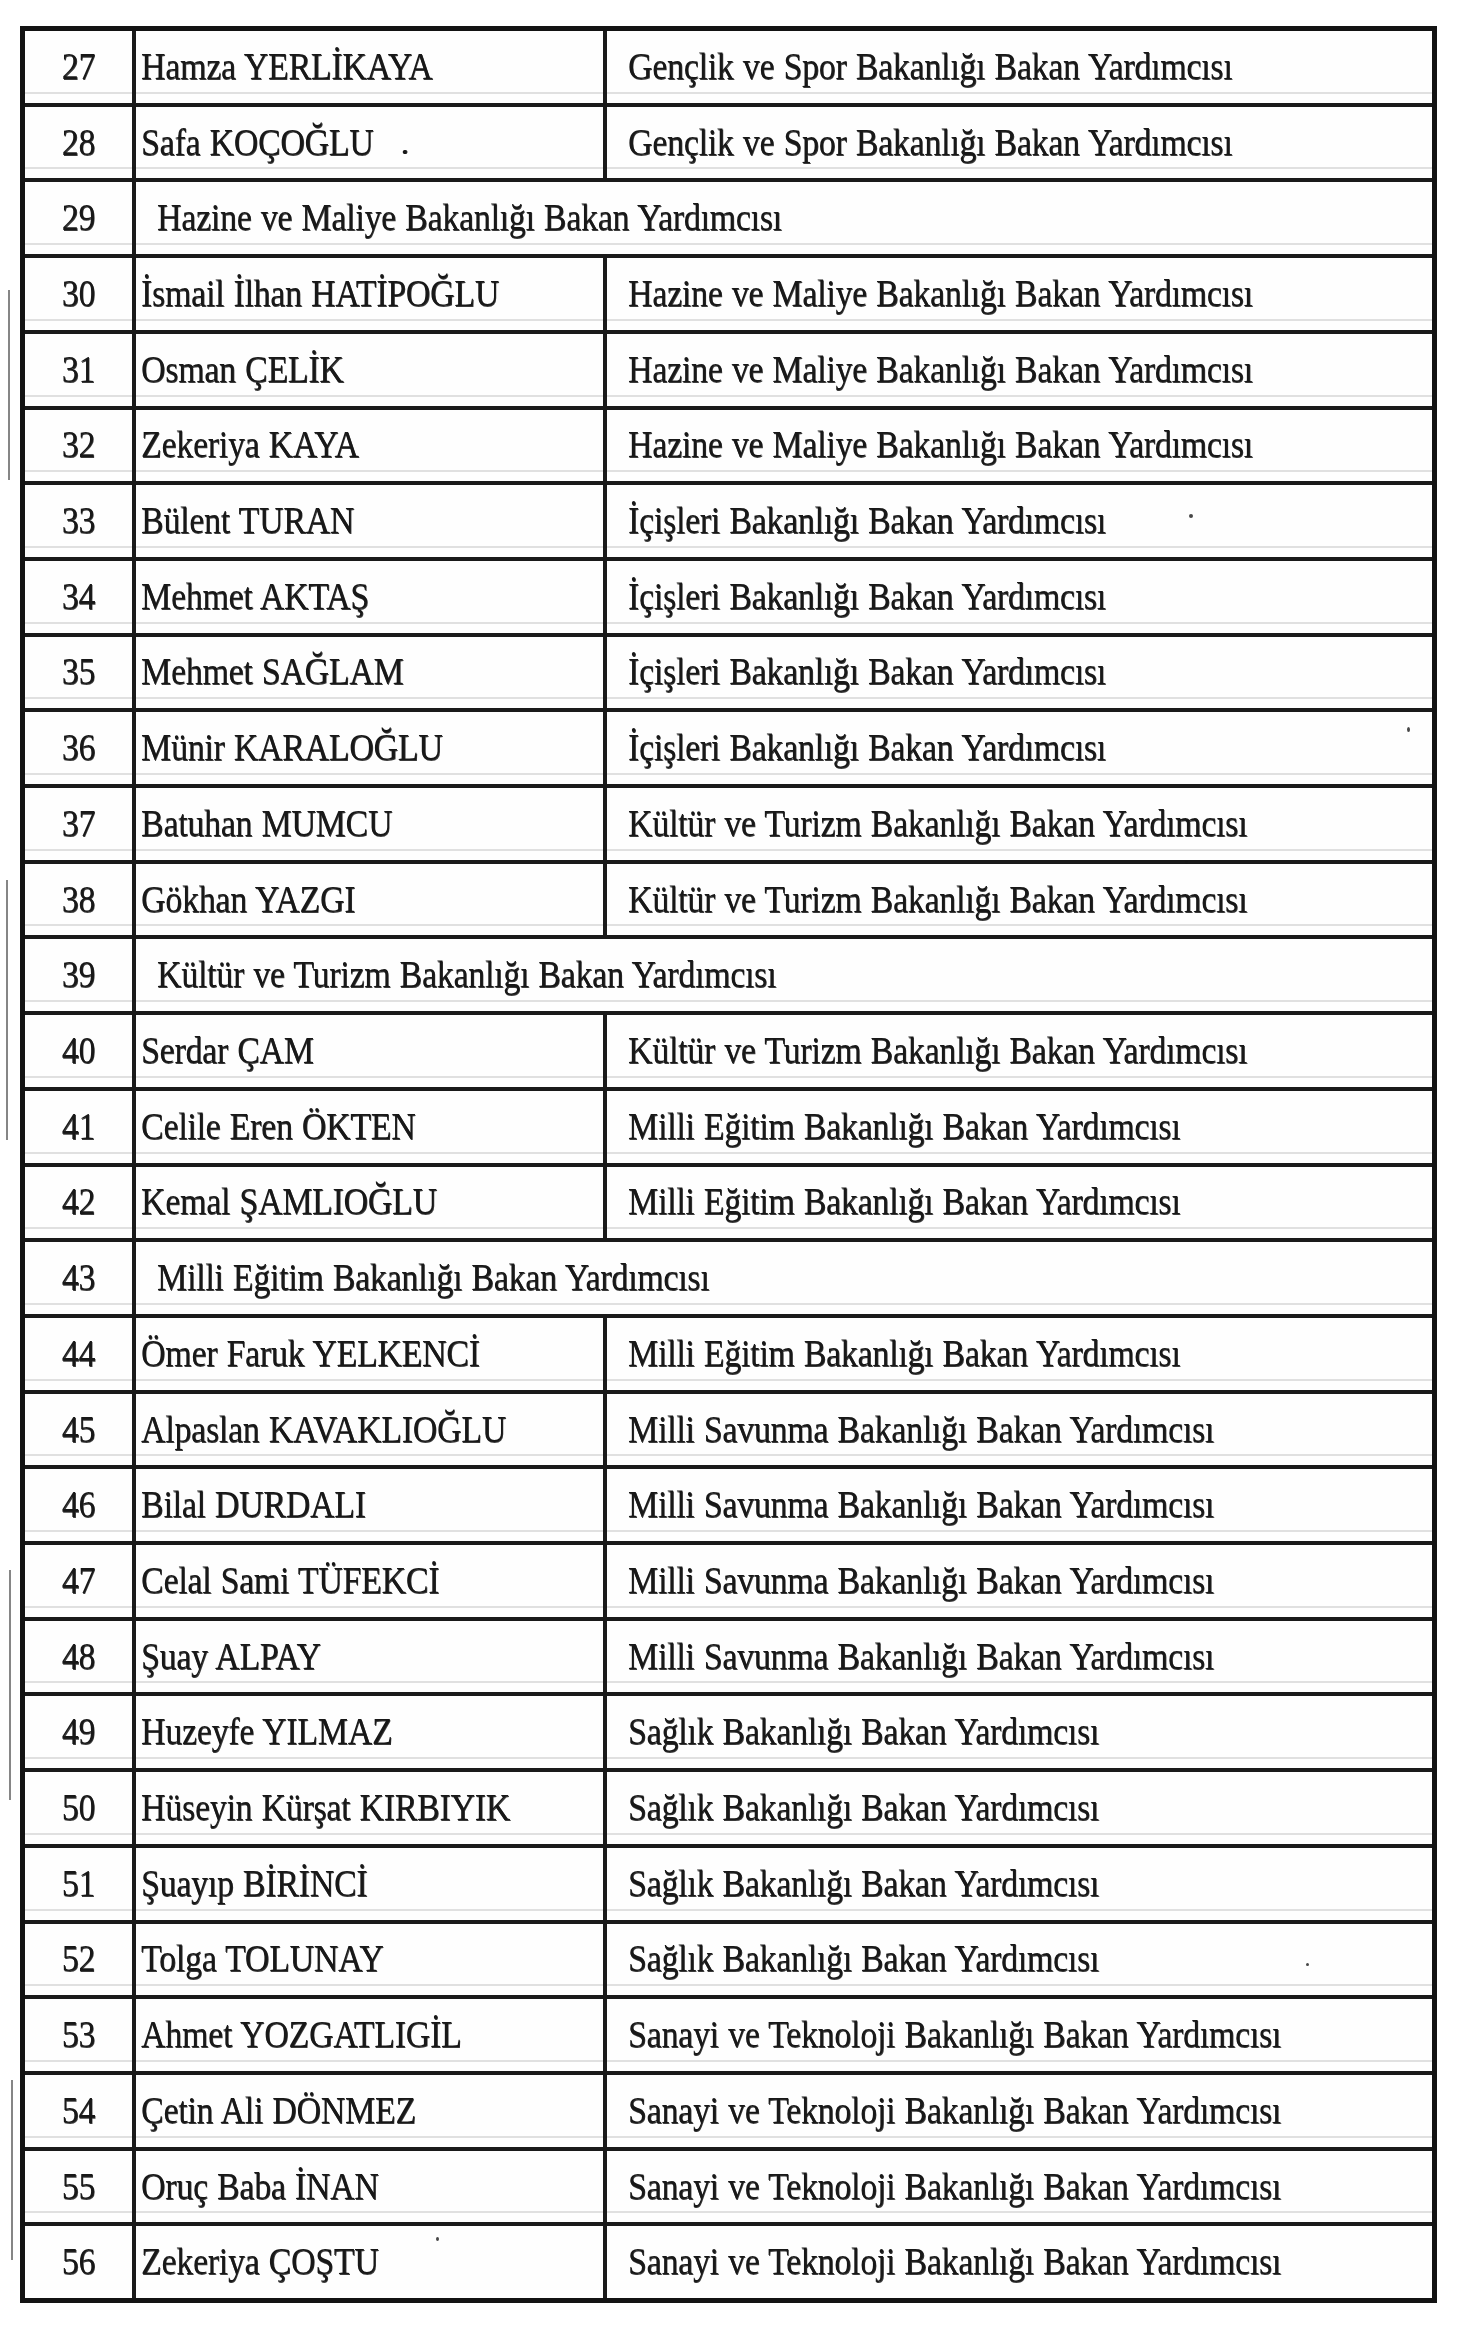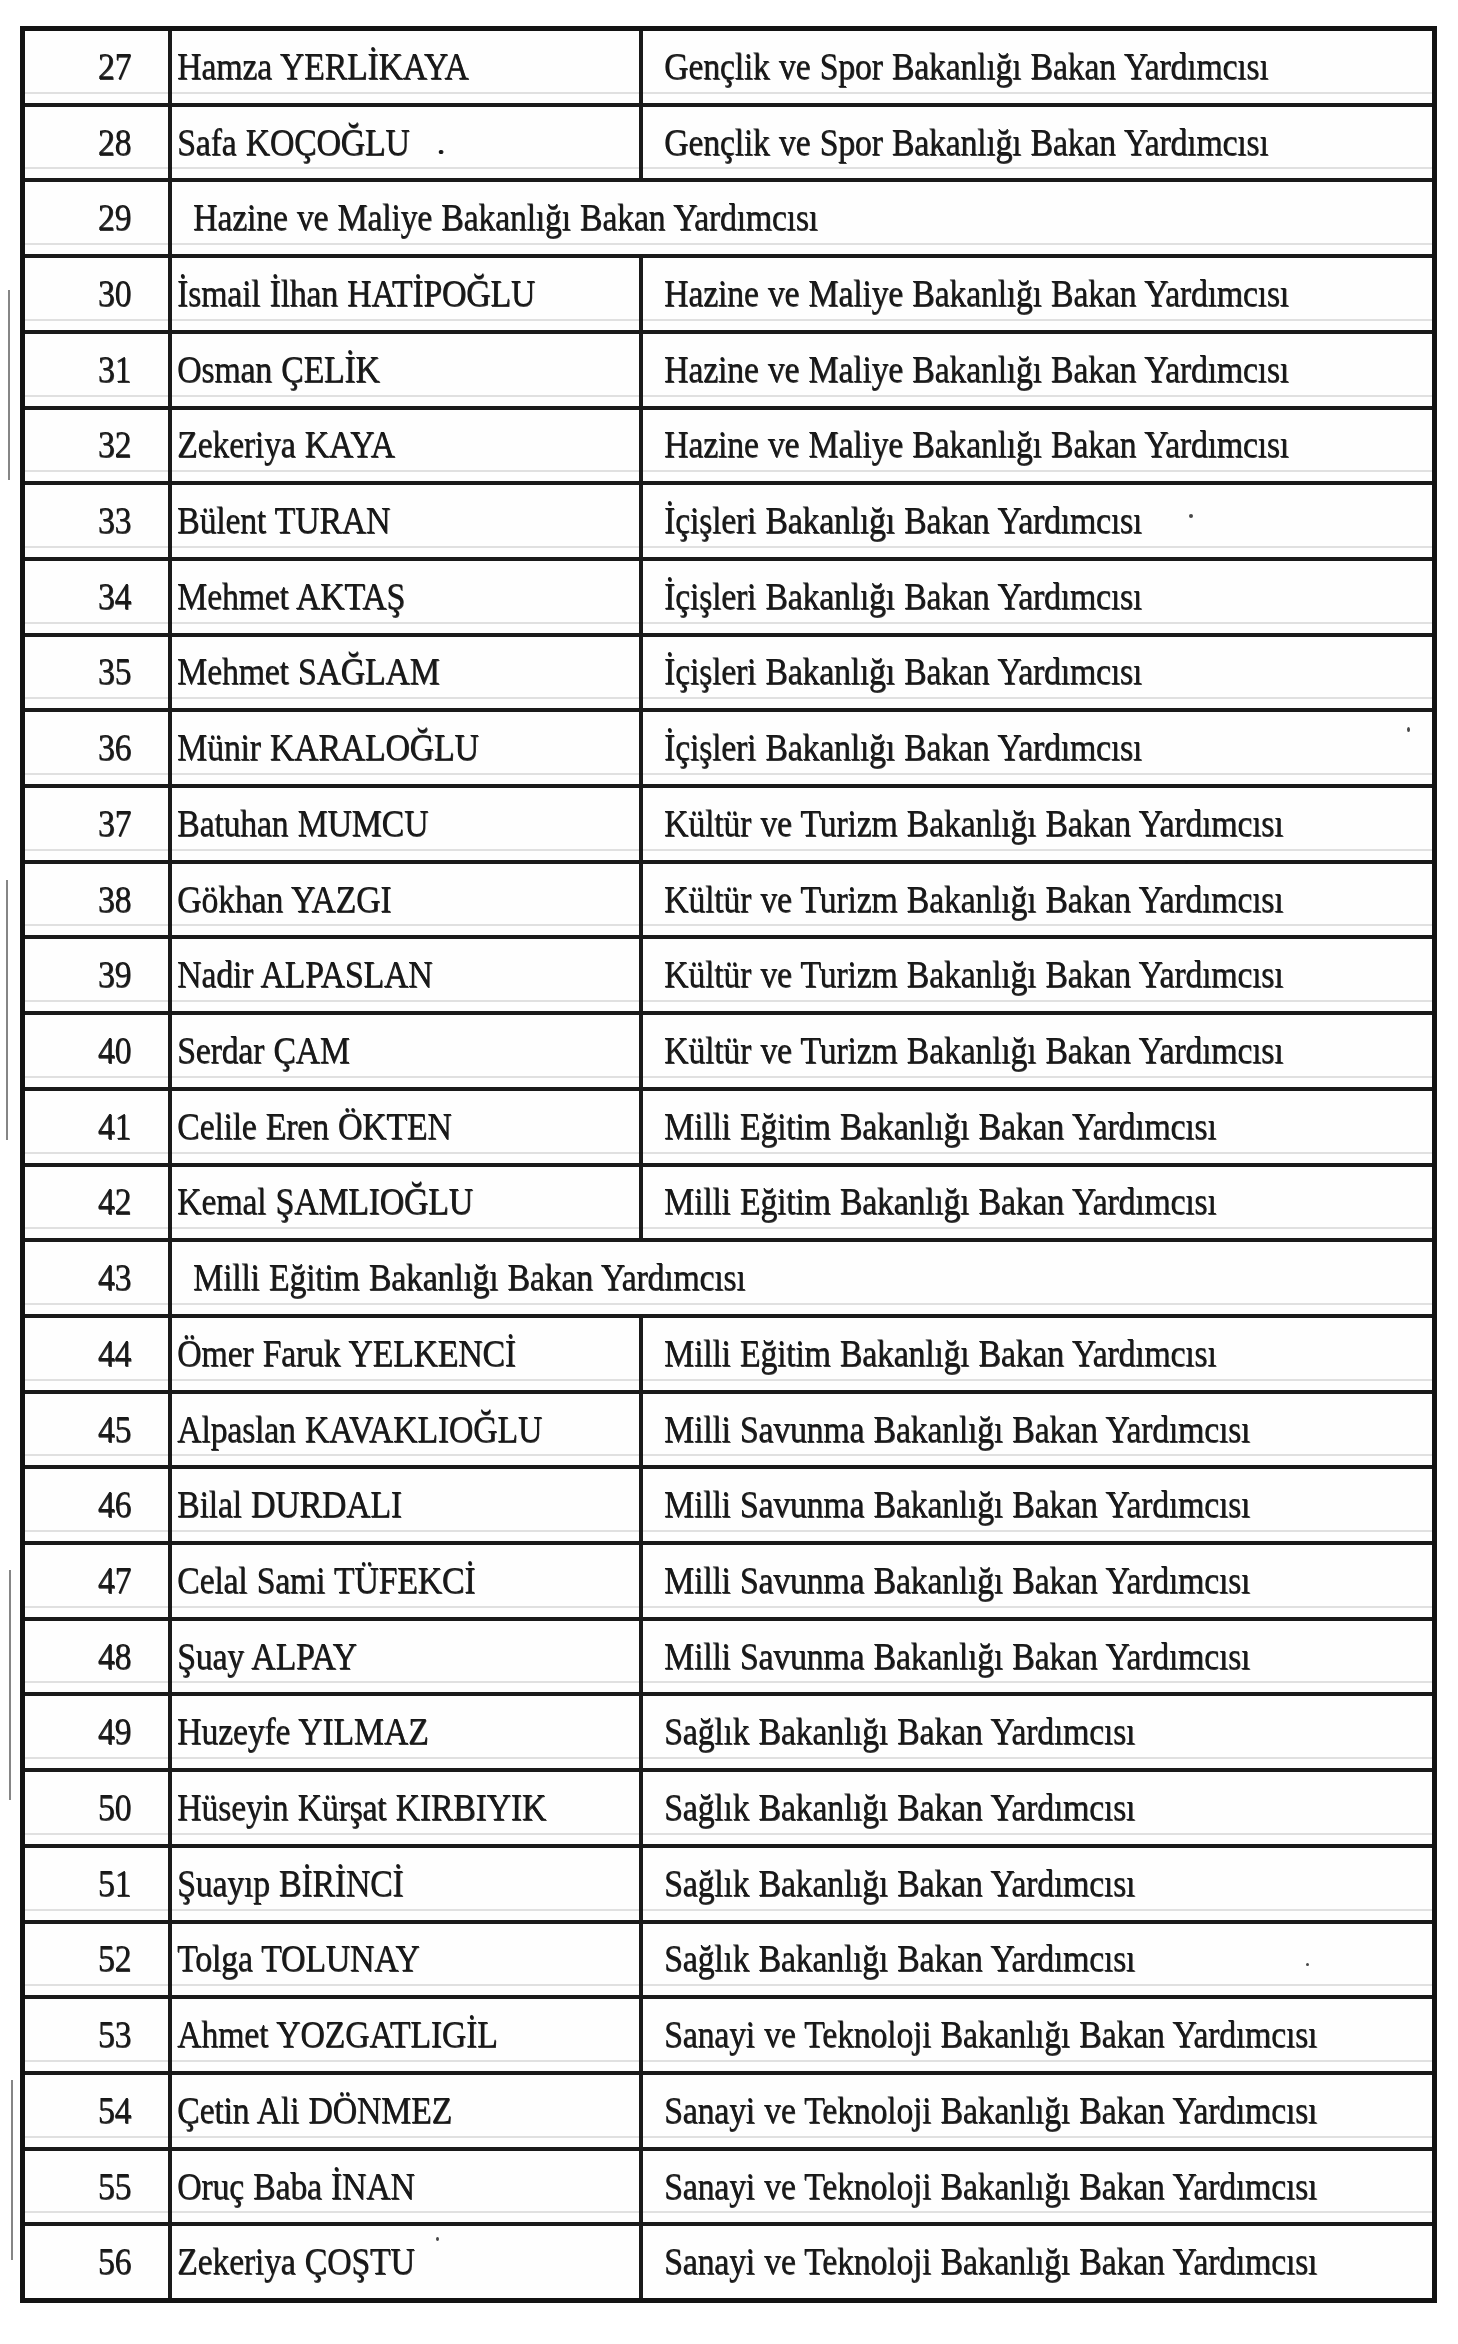--- a/index.html
+++ b/index.html
@@ -51,21 +51,20 @@
     display: flex;
     align-items: center;
     box-sizing: border-box;
     overflow: hidden;
     white-space: nowrap;
   }
   .cell.num {
     width: 111px;
     justify-content: center;
     border-right: 4px solid #1a1a1a;
-    margin-left: 36px;
   }
   .cell.name {
     width: 471px;
     border-right: 4px solid #1a1a1a;
     padding-left: 5px;
   }
   .cell.title {
     flex: 1;
     padding-left: 21px;
   }
@@ -240,23 +239,20 @@
         <span class="txt nm">Gökhan YAZGI</span>
       </div>
     <div class="cell title">
         <span class="txt ttl">Kültür ve Turizm Bakanlığı Bakan Yardımcısı</span>
       </div>
   </div>
 
   <div class="row">
     <div class="cell num">
         <span class="txt num-txt">39</span>
-      </div>
-    <div class="cell name">
-        <span class="txt nm">Nadir ALPASLAN</span>
       </div>
     <div class="cell title">
         <span class="txt ttl">Kültür ve Turizm Bakanlığı Bakan Yardımcısı</span>
       </div>
   </div>
 
   <div class="row">
     <div class="cell num">
         <span class="txt num-txt">40</span>
       </div>

